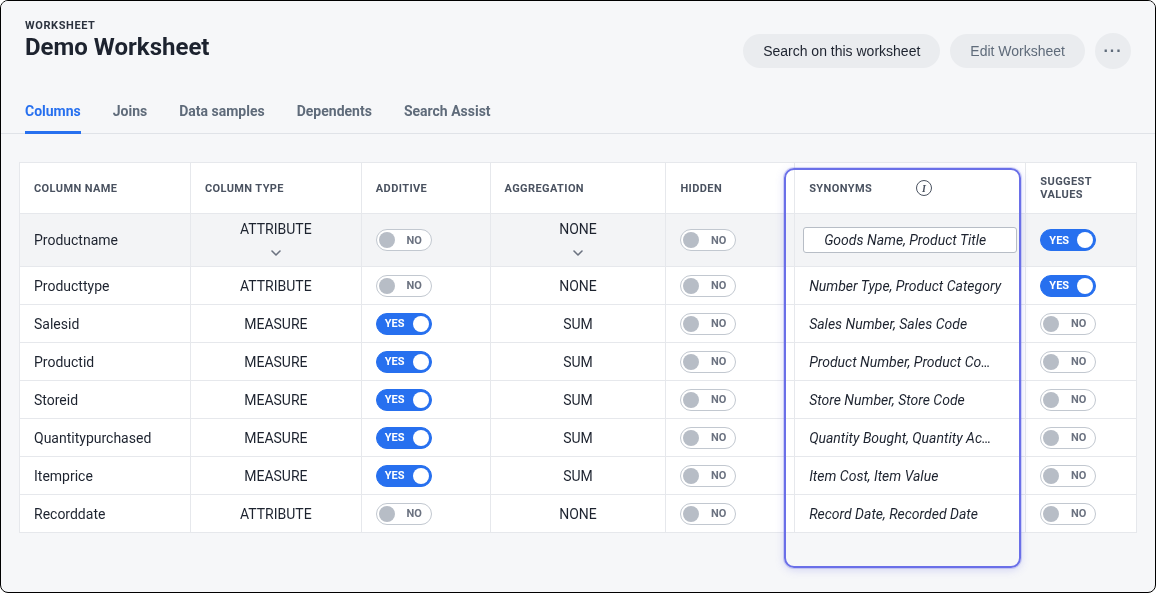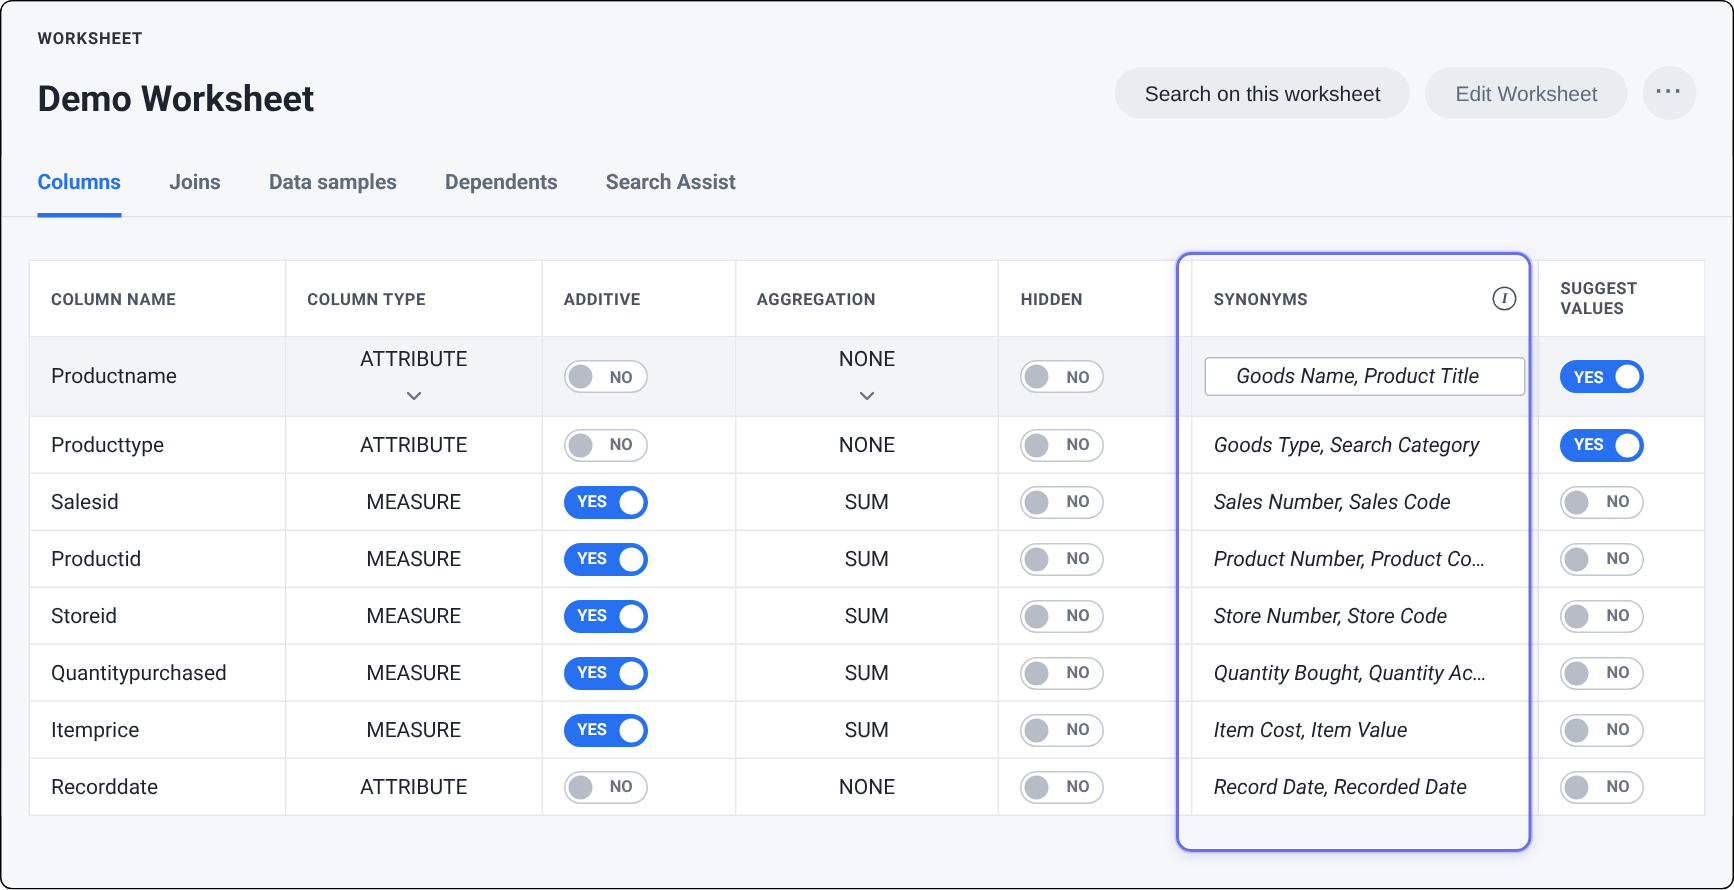--- a/index.html
+++ b/index.html
@@ -26,23 +26,23 @@
   }
   .crumb {
     font-size: 11px;
     letter-spacing: 0.6px;
     font-weight: 700;
     color: #2c333f;
     text-transform: uppercase;
   }
   .title-row {
     display: flex;
-    align-items: flex-end;
+    align-items: flex-start;
     justify-content: space-between;
-    margin-top: 12px;
+    margin-top: 1px;
   }
   .title {
     font-size: 24px;
     font-weight: 700;
     color: #1d232f;
   }
   .actions {
     display: flex;
     align-items: center;
     gap: 10px;
@@ -199,21 +199,21 @@
     width: 100%;
     border: 1px solid #b7bdc6;
     border-radius: 3px;
     padding: 4px 20px;
     color: #1d232f;
     background: #fff;
   }
   th.col-syn .th-flex {
     display: flex;
     align-items: center;
-    justify-content: space-between;
+    gap: 44px;
   }
   .info-icon {
     width: 16px;
     height: 16px;
     border: 1.6px solid #4a5260;
     border-radius: 50%;
     display: inline-flex;
     align-items: center;
     justify-content: center;
     font-size: 10px;
@@ -307,21 +307,21 @@
               </div>
             </td>
             <td class="col-add"><span class="toggle off">NO</span></td>
             <td class="col-agg">
               <div class="cell-flex">
                 <span>NONE</span>
               </div>
             </td>
             <td class="col-hidden"><span class="toggle off">NO</span></td>
             <td class="col-syn">
-              <span class="syn-text">Goods Type, Search Category</span>
+              <span class="syn-text">Number Type, Product Category</span>
             </td>
             <td class="col-suggest"><span class="toggle on">YES</span></td>
           </tr>
           <tr>
             <td class="col-name">Salesid</td>
             <td class="col-type">
               <div class="cell-flex">
                 <span>MEASURE</span>
               </div>
             </td>

